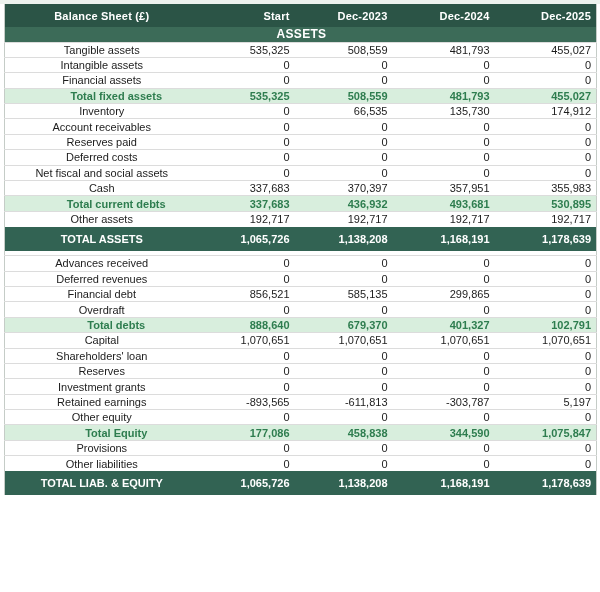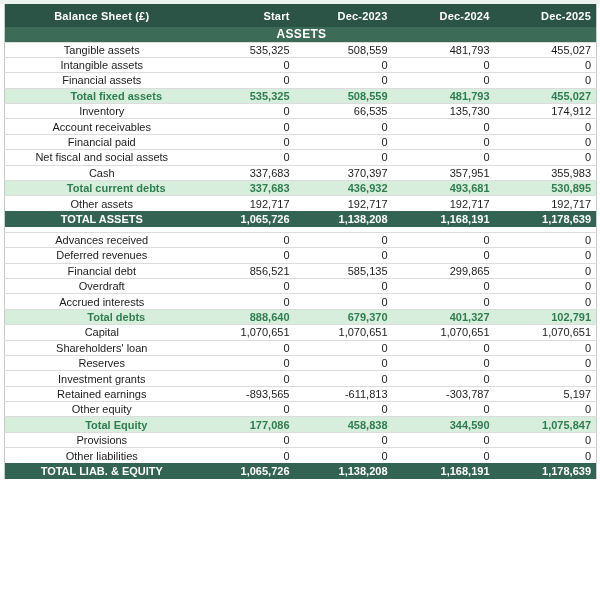--- a/index.html
+++ b/index.html
@@ -64,21 +64,21 @@
     color: #2e7d4f;
     font-weight: bold;
     height: 15.4px;
     border-top: 1px solid #dcdcdc;
     padding-left: 36px;
   }
   tr.grandtotal-row td {
     background: #326353;
     color: #ffffff;
     font-weight: bold;
-    height: 16px;
+    height: 24px;
   }
   tr.spacer-row td {
     background: #ffffff;
     height: 5px;
     padding: 0;
     border: none;
   }
 </style>
 </head>
 <body>
@@ -142,21 +142,28 @@
           <td class="num">174,912</td>
         </tr>
         <tr class="item-row">
           <td class="label">Account receivables</td>
           <td class="num">0</td>
           <td class="num">0</td>
           <td class="num">0</td>
           <td class="num">0</td>
         </tr>
         <tr class="item-row">
-          <td class="label">Financial paid</td>
+          <td class="label">Reserves paid</td>
+          <td class="num">0</td>
+          <td class="num">0</td>
+          <td class="num">0</td>
+          <td class="num">0</td>
+        </tr>
+        <tr class="item-row">
+          <td class="label">Deferred costs</td>
           <td class="num">0</td>
           <td class="num">0</td>
           <td class="num">0</td>
           <td class="num">0</td>
         </tr>
         <tr class="item-row">
           <td class="label">Net fiscal and social assets</td>
           <td class="num">0</td>
           <td class="num">0</td>
           <td class="num">0</td>
@@ -214,27 +221,20 @@
           <td class="num">299,865</td>
           <td class="num">0</td>
         </tr>
         <tr class="item-row">
           <td class="label">Overdraft</td>
           <td class="num">0</td>
           <td class="num">0</td>
           <td class="num">0</td>
           <td class="num">0</td>
         </tr>
-        <tr class="item-row">
-          <td class="label">Accrued interests</td>
-          <td class="num">0</td>
-          <td class="num">0</td>
-          <td class="num">0</td>
-          <td class="num">0</td>
-        </tr>
         <tr class="subtotal-row">
           <td class="label">Total debts</td>
           <td class="num">888,640</td>
           <td class="num">679,370</td>
           <td class="num">401,327</td>
           <td class="num">102,791</td>
         </tr>
         <tr class="item-row">
           <td class="label">Capital</td>
           <td class="num">1,070,651</td>

